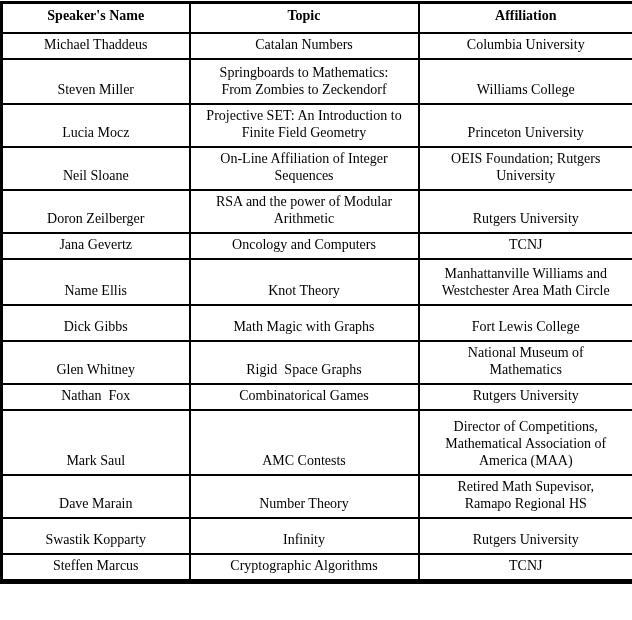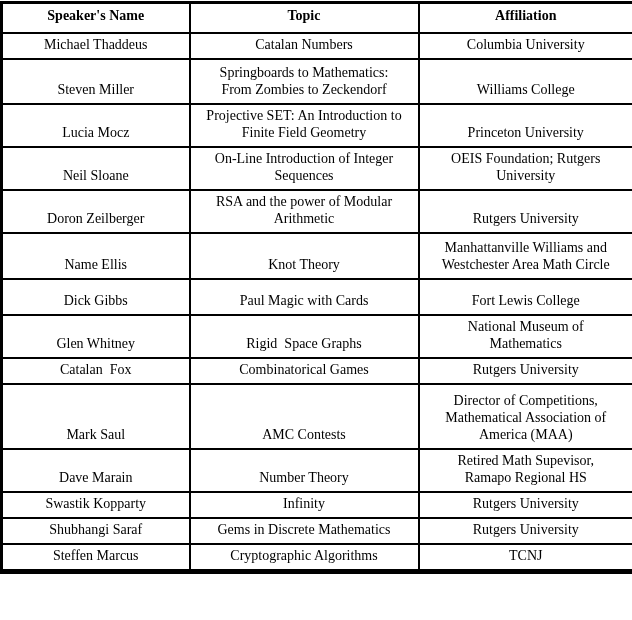--- a/index.html
+++ b/index.html
@@ -72,74 +72,74 @@
       <td>Williams College</td>
     </tr>
     <tr style="height:39px">
       <td>Lucia Mocz</td>
       <td>Projective SET: An Introduction to
 Finite Field Geometry</td>
       <td>Princeton University</td>
     </tr>
     <tr style="height:43px">
       <td>Neil Sloane</td>
-      <td>On-Line Introduction of Integer
+      <td>On-Line Affiliation of Integer
 Sequences</td>
       <td>OEIS Foundation; Rutgers
 University</td>
     </tr>
     <tr style="height:38px">
       <td>Doron Zeilberger</td>
       <td>RSA and the power of Modular
 Arithmetic</td>
       <td>Rutgers University</td>
     </tr>
+    <tr style="height:26px">
+      <td>Jana Gevertz</td>
+      <td>Oncology and Computers</td>
+      <td>TCNJ</td>
+    </tr>
     <tr style="height:46px">
       <td>Name Ellis</td>
       <td>Knot Theory</td>
       <td>Manhattanville Williams and
 Westchester Area Math Circle</td>
     </tr>
     <tr style="height:36px">
       <td>Dick Gibbs</td>
-      <td>Paul Magic with Cards</td>
+      <td>Math Magic with Graphs</td>
       <td>Fort Lewis College</td>
     </tr>
     <tr style="height:40px">
       <td>Glen Whitney</td>
       <td>Rigid  Space Graphs</td>
       <td>National Museum of
 Mathematics</td>
     </tr>
     <tr style="height:25px">
-      <td>Catalan  Fox</td>
+      <td>Nathan  Fox</td>
       <td>Combinatorical Games</td>
       <td>Rutgers University</td>
     </tr>
     <tr style="height:65px">
       <td>Mark Saul</td>
       <td>AMC Contests</td>
       <td>Director of Competitions,
 Mathematical Association of
 America (MAA)</td>
     </tr>
     <tr style="height:43px">
       <td>Dave Marain</td>
       <td>Number Theory</td>
       <td>Retired Math Supevisor,
 Ramapo Regional HS</td>
     </tr>
-    <tr style="height:26px">
+    <tr style="height:36px">
       <td>Swastik Kopparty</td>
       <td>Infinity</td>
-      <td>Rutgers University</td>
-    </tr>
-    <tr style="height:25px">
-      <td>Shubhangi Saraf</td>
-      <td>Gems in Discrete Mathematics</td>
       <td>Rutgers University</td>
     </tr>
     <tr style="height:26px">
       <td>Steffen Marcus</td>
       <td>Cryptographic Algorithms</td>
       <td>TCNJ</td>
     </tr>
   </tbody>
 </table>
 

